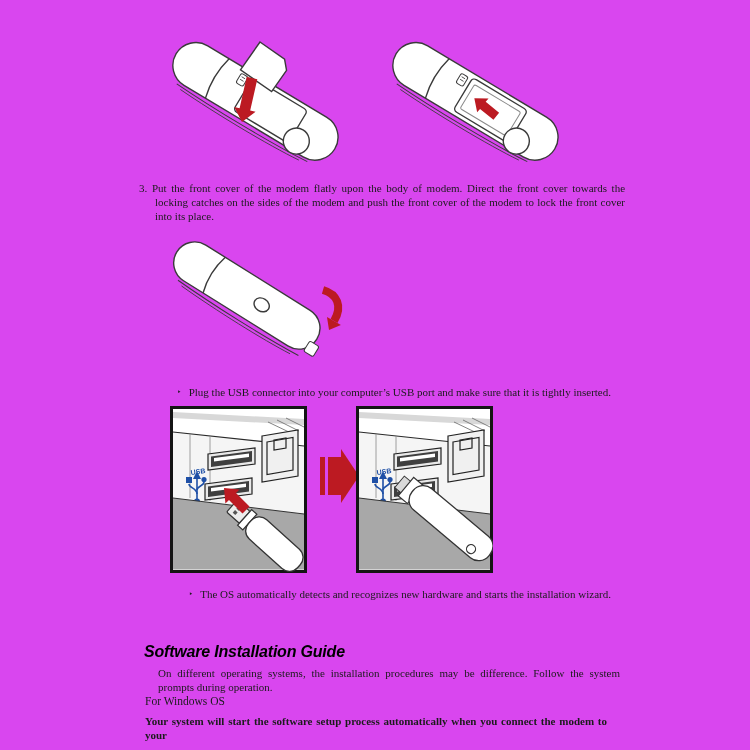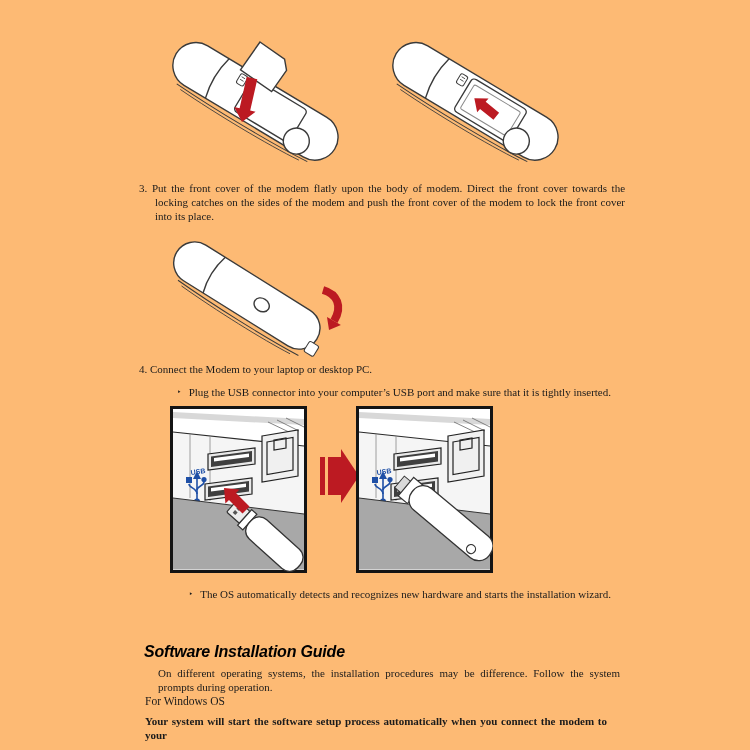--- a/index.html
+++ b/index.html
@@ -1,16 +1,16 @@
 <!DOCTYPE html>
 <html><head>
 <meta charset="utf-8">
 <style>
   html,body{margin:0;padding:0;background:#ffffff;}
-  .page{position:relative;width:750px;height:750px;background:#fdba74;overflow:hidden;
+  .page{position:relative;width:750px;height:750px;background:#d946ef;overflow:hidden;
         font-family:"Liberation Serif",serif;color:#1b1b1b;}
   .abs{position:absolute;}
   .body-text{font-size:11px;line-height:14px;}
   .step{left:139px;width:470px;text-align:justify;padding-left:16px;text-indent:-16px;}
   .oneline{white-space:nowrap;}
   .bullet{left:156px;width:455px;white-space:nowrap;text-align:right;}
   .bullet .marker{font-size:9px;margin-right:5px;position:relative;top:-1px;}
   .heading{left:144px;top:643px;font-family:"Liberation Sans",sans-serif;
            font-weight:bold;font-style:italic;font-size:16px;letter-spacing:-0.2px;color:#000;}
   .para{left:158px;top:666px;width:462px;text-align:justify;}
@@ -69,24 +69,20 @@
       <path d="M16,44.5 C60,47 120,47 158,44.5" fill="none" stroke-width="1"></path>
       <path d="M22,47.5 C64,50 120,50 150,47.5" fill="none" stroke-width="0.8"></path>
       <rect x="160" y="26" width="11" height="12" rx="2" stroke-width="1"></rect>
     </g>
     <g>
       <path d="M177,60 C191,64 197,76 188,91" fill="none" stroke="#bc1a22" stroke-width="8"></path>
       <polygon points="183,100 194.9,95 181,87" fill="#bc1a22"></polygon>
     </g>
   </svg>
 
-  <div class="abs body-text step oneline" style="top:362px">
-    <span>4.</span>
-    <span>Connect the Modem to your laptop or desktop PC.</span>
-  </div>
 
   <div class="abs body-text bullet" style="top:385px">
     <span class="marker">‣</span>
     <span>Plug the USB connector into your computer’s USB port and make sure that it is tightly inserted.</span>
   </div>
 
   <svg class="abs" style="left:170px;top:406px" width="137" height="167" viewBox="0 0 137 167">
     <defs>
       <g id="panel-base">
         <rect x="1.5" y="1.5" width="134" height="164" fill="#ffffff" stroke="#141414" stroke-width="3"></rect>

